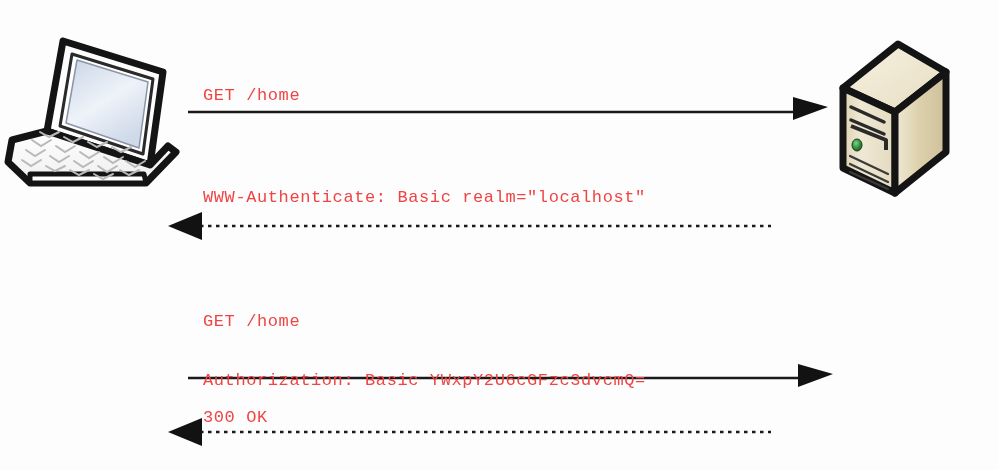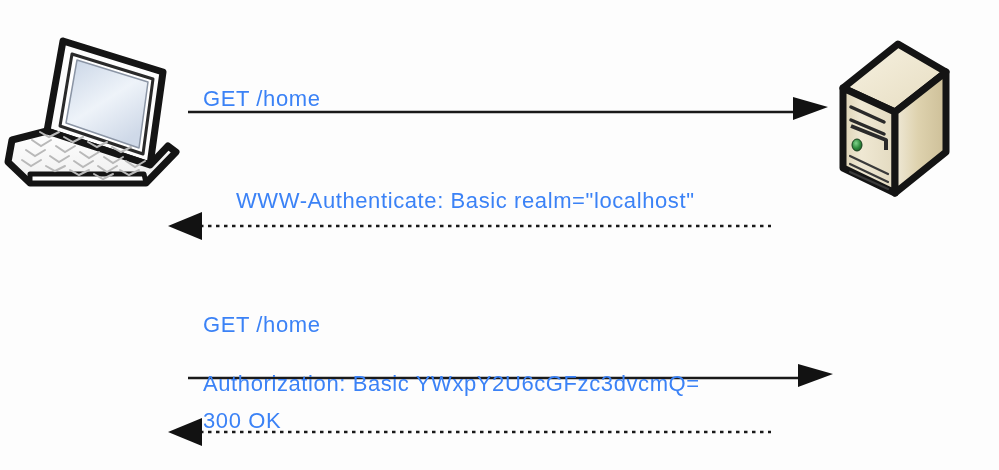--- a/index.html
+++ b/index.html
@@ -20,24 +20,24 @@
   #diagram-svg {
     position: absolute;
     left: 0;
     top: 0;
     width: 999px;
     height: 470px;
     display: block;
   }
   .msg-label {
     position: absolute;
-    font-family: Liberation Sans, sans-serif;
-    font-size: 22px;
+    font-family: Liberation Mono, monospace;
+    font-size: 17px;
     letter-spacing: 0.6px;
-    color: #3b82f6;
+    color: #ef4444;
     white-space: pre;
     line-height: 1.05;
   }
 </style>
 </head>
 <body>
 
 <div id="diagram">
 
   <svg id="diagram-svg" viewBox="0 0 999 470" xmlns="http://www.w3.org/2000/svg">
@@ -147,21 +147,21 @@
 
     <g>
       <line x1="200" y1="432" x2="771" y2="432" stroke="#1a1a1a" stroke-width="2.6" stroke-dasharray="3.5 4.5" stroke-linecap="butt"></line>
       <polygon points="202,418 202,446 168,432" fill="#121212"></polygon>
     </g>
   </svg>
 
   <div class="msg-label" style="left:203px; top:87px;">GET /home</div>
 
 
-  <div class="msg-label" style="left:203px; top:189px;margin-left:33px;">WWW-Authenticate: Basic realm="localhost"</div>
+  <div class="msg-label" style="left:203px; top:189px;">WWW-Authenticate: Basic realm="localhost"</div>
 
   <div class="msg-label" style="left:203px; top:313px;">GET /home</div>
 
   <div class="msg-label" style="left:203px; top:372px;">Authorization: Basic YWxpY2U6cGFzc3dvcmQ=</div>
 
   <div class="msg-label" style="left:203px; top:409px;">300 OK</div>
 
 </div>
 
 </body></html>

